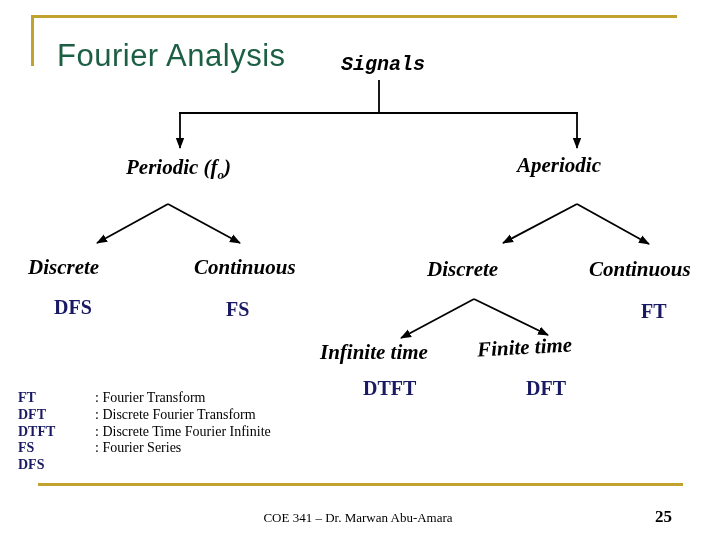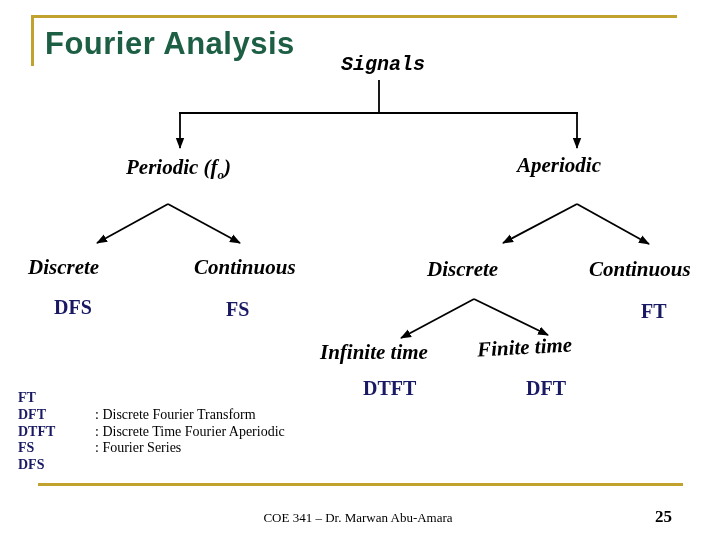--- a/index.html
+++ b/index.html
@@ -10,22 +10,22 @@
   }
   html,body{margin:0;padding:0;background:#ffffff;}
   .slide{
     position:relative;width:720px;height:540px;background:#ffffff;
     overflow:hidden;font-family:"Liberation Serif",serif;
   }
   .gold-top{position:absolute;left:31px;top:15px;width:646px;height:3px;background:var(--accent-gold);}
   .gold-left{position:absolute;left:31px;top:15px;width:3px;height:51px;background:var(--accent-gold);}
   .gold-bottom{position:absolute;left:38px;top:483px;width:645px;height:3px;background:var(--accent-gold);}
   .title{
-    position:absolute;left:41px;top:22px;margin:4px;
-    font-family:"Liberation Sans",sans-serif;font-weight:700;
+    position:absolute;left:41px;top:22px;margin:16px;
+    font-family:"Liberation Sans",sans-serif;font-weight:400;
     font-size:31px;color:var(--title-green);letter-spacing:0.5px;white-space:nowrap;
   }
   .connectors{position:absolute;left:0;top:0;}
   .connectors line{stroke:var(--text-black);stroke-width:1.8;}
   .node{
     position:absolute;font-family:"Liberation Serif",serif;
     font-weight:bold;font-style:italic;color:var(--text-black);
     white-space:nowrap;line-height:1.1;
   }
   .abbrev{font-style:normal;color:var(--abbrev-navy);}
@@ -106,28 +106,29 @@
   <div class="node abbrev n-ft">FT</div>
 
   <div class="node n-infinite">Infinite time</div>
   <div class="node n-finite">Finite time</div>
   <div class="node abbrev n-dtft">DTFT</div>
   <div class="node abbrev n-dft">DFT</div>
 
   <div class="legend">
     <div class="legend-row">
       <span class="legend-abbr">FT</span>
+      <span class="legend-desc">: Fourier Transform</span>
     </div>
     <div class="legend-row">
       <span class="legend-abbr">DFT</span>
       <span class="legend-desc">: Discrete Fourier Transform</span>
     </div>
     <div class="legend-row">
       <span class="legend-abbr">DTFT</span>
-      <span class="legend-desc">: Discrete Time Fourier Aperiodic</span>
+      <span class="legend-desc">: Discrete Time Fourier Infinite</span>
     </div>
     <div class="legend-row">
       <span class="legend-abbr">FS</span>
       <span class="legend-desc">: Fourier Series</span>
     </div>
     <div class="legend-row">
       <span class="legend-abbr">DFS</span>
     </div>
   </div>
 

